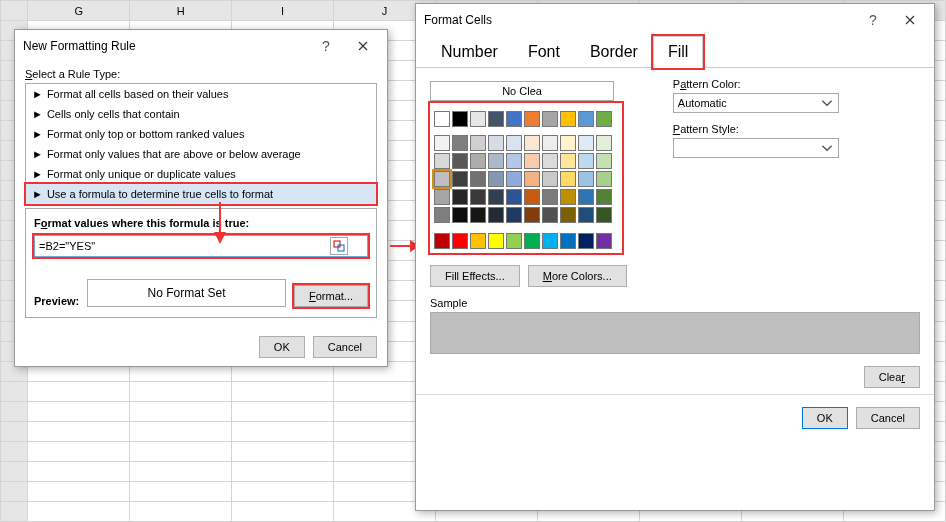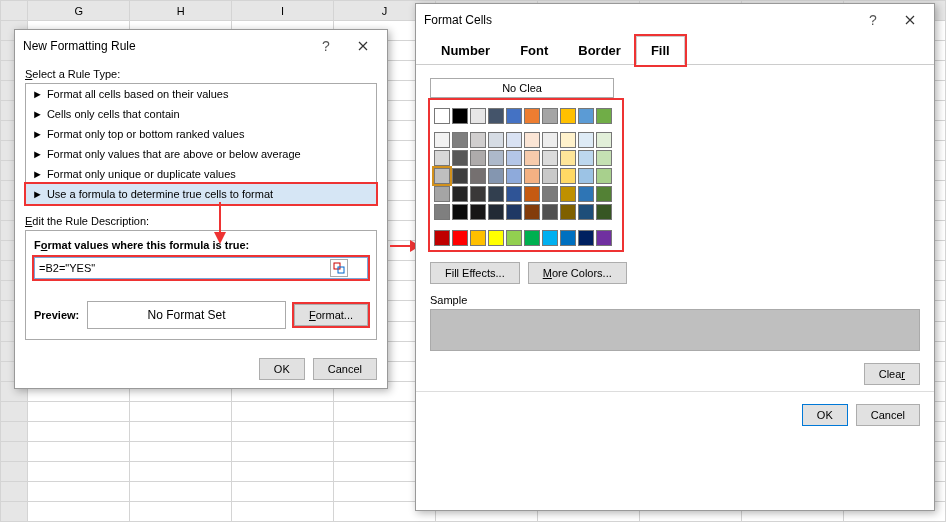--- a/index.html
+++ b/index.html
@@ -27,35 +27,35 @@
 .rule-item { padding: 4px 6px; font-size: 11px; display: flex; align-items: center; gap: 4px; border-bottom: none; }
 .rule-item.selected { background: #d6e6f5; }
 .glyph { font-size: 11px; }
 .desc-lbl { margin-top: 10px; font-size: 11px; text-decoration: underline; }
 .desc-box { border: 1px solid #aaa; margin-top: 3px; padding: 8px 8px 10px 8px; }
 .desc-box .bold { font-weight: 700; font-size: 11px; }
 .formula-row { margin-top: 6px; display: flex; }
 .formula-input { flex: 1; border: 1px solid #7aa7d9; height: 22px; padding: 2px 22px 2px 4px; font-size: 11px; }
 .ref-btn { width: 18px; height: 18px; background: #fff; border: 1px solid #aaa; position: absolute; right: 20px; margin-top: 2px; display: flex; align-items: center; justify-content: center; }
 .ref-btn svg { width: 12px; height: 12px; }
-.preview-row { display: flex; align-items: center; gap: 8px; margin-top: 22px; }
+.preview-row { display: flex; align-items: flex-end; gap: 8px; margin-top: 22px; }
 .preview-lbl { font-weight: 700; font-size: 11px; }
 .preview-box { border: 1px solid #aaa; height: 28px; flex: 1; display: flex; align-items: center; justify-content: center; font-size: 12px; }
 .btn { border: 1px solid #adadad; background: #e1e1e1; padding: 3px 14px; font-size: 11px; height: 22px; display: inline-flex; align-items: center; }
 .btn.primary { border: 1px solid #0078d7; }
 .dlg-buttons { display: flex; justify-content: flex-end; gap: 8px; padding: 8px 10px; }
 .hl-red-thin { outline: 2px solid #e33; outline-offset: 0; }
 
 
 .arrow { position: absolute; }
 .arrow svg { overflow: visible; }
 
 .dlg2 { left: 415px; top: 3px; width: 520px; height: 508px; }
 .dlg2 .tabs { display: flex; border-bottom: 1px solid #ccc; padding: 0 10px; }
-.tab { padding: 6px 14px; font-size: 13px; border: 1px solid transparent; margin-bottom: -1px; font-weight: bold; }
+.tab { padding: 6px 14px; font-size: 16px; border: 1px solid transparent; margin-bottom: -1px; }
 .tab.active { border: 1px solid #ccc; border-bottom: 1px solid #fff; background: #fff; }
 .dlg2 .body2 { padding: 10px 14px; display: flex; gap: 46px; }
 .col-left, .col-right { display: flex; flex-direction: column; }
 .section-lbl { font-size: 11px; }
 .nocolor-btn { border: 1px solid #aaa; background: #fff; padding: 3px 0; text-align: center; font-size: 11px; width: 184px; margin-top: 3px; }
 .swatch-grid { display: flex; flex-direction: column; gap: 2px; margin-top: 4px; }
 .swatch-row { display: flex; gap: 2px; }
 .swatch { width: 16px; height: 16px; border: 1px solid #777; }
 .swatch.selected { outline: 2px solid #d2911c; outline-offset: 0; }
 .pattern-select { width: 166px; height: 20px; border: 1px solid #aaa; background: #fff; display: flex; align-items: center; justify-content: space-between; padding: 0 4px; font-size: 11px; margin-top: 3px; }
@@ -421,21 +421,20 @@
         </div>
       <div class="rule-item">
           <span class="glyph">►</span>
           <span>Format only unique or duplicate values</span>
         </div>
       <div class="rule-item selected hl-red-thin">
           <span class="glyph">►</span>
           <span>Use a formula to determine true cells to format</span>
         </div>
     </div>
-    <div class="desc-lbl" style="text-decoration:none;"><span class="u">E</span>dit the Rule Description:</div>
     <div class="desc-box">
       <div class="bold">F<span class="u">o</span>rmat values where this formula is true:</div>
       <div class="formula-row hl-red-thin" style="position:relative;">
         <input type="text" class="formula-input" value="=B2=&quot;YES&quot;" style="">
         <span class="ref-btn">
           <svg viewBox="0 0 12 12">
               <rect x="1" y="1" width="6" height="6" fill="none" stroke="#c00" stroke-width="1"></rect>
               <rect x="5" y="5" width="6" height="6" fill="none" stroke="#06c" stroke-width="1"></rect>
             </svg>
         </span>
@@ -575,20 +574,36 @@
               <div class="swatch" style="background: rgb(0, 32, 96);"></div>
               <div class="swatch" style="background: rgb(112, 48, 160);"></div>
             </div>
           </div>
       </div>
       <div class="fill-btns">
         <button class="btn">Fill Effects...</button>
         <button class="btn"><span class="u">M</span>ore Colors...</button>
       </div>
     </div>
+    <div class="col-right">
+      <div class="section-lbl">P<span class="u">a</span>ttern Color:</div>
+      <div class="pattern-select">
+        <span>Automatic</span>
+        <svg class="chev" viewBox="0 0 12 12">
+            <path d="M2 4 L6 8 L10 4" fill="none" stroke="#555" stroke-width="1.2"></path>
+          </svg>
+      </div>
+      <div class="section-lbl" style="margin-top:10px;"><span class="u">P</span>attern Style:</div>
+      <div class="pattern-select">
+        <span></span>
+        <svg class="chev" viewBox="0 0 12 12">
+            <path d="M2 4 L6 8 L10 4" fill="none" stroke="#555" stroke-width="1.2"></path>
+          </svg>
+      </div>
+    </div>
   </div>
   <div class="sample-area">
     <div>Sample</div>
     <div class="sample-box"></div>
   </div>
   <div class="clear-row">
     <button class="btn">Clea<span class="u">r</span></button>
   </div>
   <div class="dlg2-footer">
     <button class="btn primary">OK</button>

